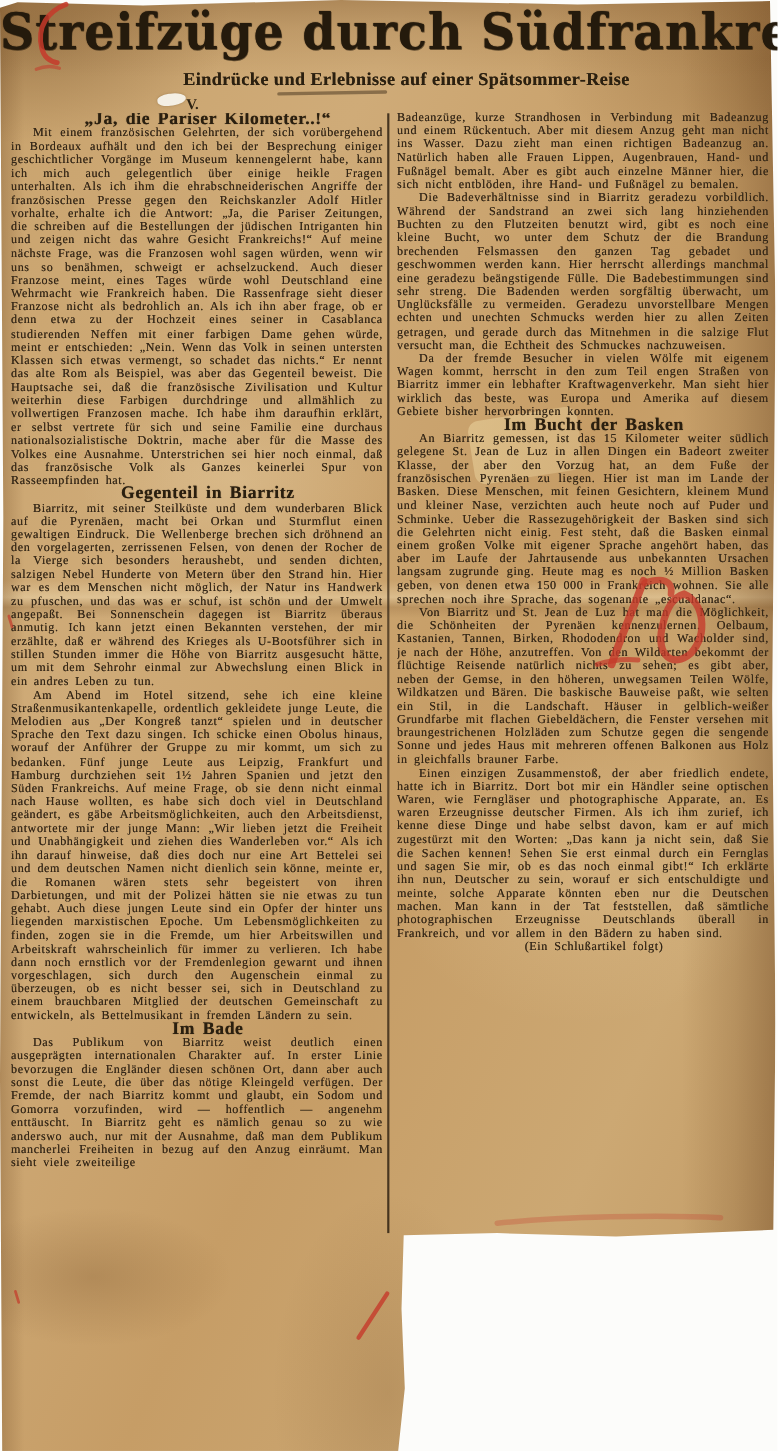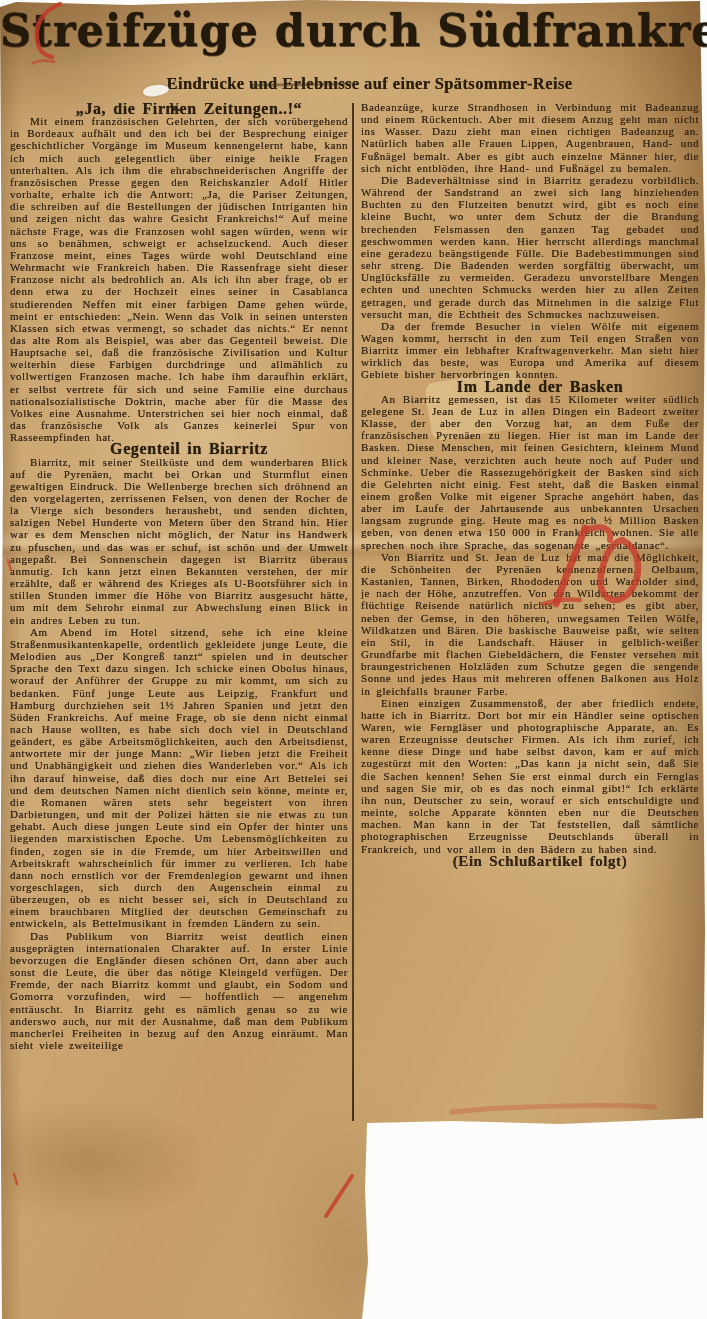--- a/index.html
+++ b/index.html
@@ -23,37 +23,37 @@
     clip-path:polygon(0px 7px,16px 2px,130px 5px,310px 0px,525px 4px,700px 1px,705px 280px,
       702px 640px,705px 930px,703px 1118px,560px 1124px,452px 1121px,367px 1123px,
       365px 1190px,368px 1262px,362px 1319px,2px 1319px,0px 980px,3px 470px);
     filter:drop-shadow(0 1px 2px rgba(60,40,20,.35));
   }
   
   .mast{position:absolute;left:0;top:0;width:707px;text-align:center;color:#201608;}
   .headline{margin-top:4px;font-family:"DejaVu Serif","Liberation Serif",serif;
     font-weight:bold;font-size:43px;line-height:52px;letter-spacing:1px;white-space:nowrap;
     transform:scaleY(1.06);color:#241a0c;text-shadow:0 0 1px rgba(30,20,8,.9),0.6px 0.6px 0 rgba(30,20,8,.55);}
-  .subtitle{margin-top:18px;font-weight:bold;font-size:16.5px;letter-spacing:.4px;color:#2b2010;
+  .subtitle{margin-top:6px;font-weight:bold;font-size:16.5px;letter-spacing:.4px;color:#2b2010;
     text-shadow:0 0 .6px rgba(35,24,10,.8);padding-left:32px;}
   .numeral{margin-top:5px;font-size:13.5px;font-weight:bold;color:#2e2313;
     width:350px;text-align:center;}
   
   .col{position:absolute;overflow:hidden;color:#33261704;color:#342718;
     font-size:11px;line-height:12.15px;text-align:justify;
     letter-spacing:.55px;word-spacing:2.4px;
     text-shadow:0 0 .5px rgba(48,34,16,.75);}
   #col-left{left:10px;top:103px;width:338px;height:1216px;}
   #col-right{left:361px;top:101px;width:338px;height:1022px;}
   .col p{margin:0;text-indent:20px;}
   .col p.noindent{text-indent:0;font-family:Liberation Serif, serif;}
   .sec-head{margin:7px 0 5px 0;text-align:center;font-weight:bold;font-size:16px;
     letter-spacing:.6px;color:#2a1f0f;text-shadow:0 0 .7px rgba(35,24,10,.85);text-indent:0;}
   .first-head{margin-top:0;}
-  .closing{margin-top:3px;text-align:center;font-weight:bold;font-size:15px;text-indent:0;}
+  .closing{margin-top:3px;text-align:center;font-weight:normal;font-size:11px;text-indent:0;}
   
   .colrule{position:absolute;left:352px;top:103px;width:2px;height:1018px;
     background:linear-gradient(to bottom,rgba(46,32,16,.85),rgba(46,32,16,.65) 60%,rgba(46,32,16,.85));}
   
   .chip{position:absolute;left:143px;top:85px;width:26px;height:11px;background:#f4efe4;
     border-radius:50% 60% 55% 50%;transform:rotate(-8deg);box-shadow:0 0 2px rgba(120,90,50,.5);}
   .smudge{position:absolute;left:252px;top:83px;width:100px;height:3px;
     background:rgba(52,36,18,.45);transform:rotate(-1deg);border-radius:2px;}
   .tapepatch{position:absolute;left:428px;top:376px;width:100px;height:58px;
     background:linear-gradient(120deg,rgba(235,212,158,.55),rgba(240,220,170,.30));
@@ -74,33 +74,34 @@
     <div class="subtitle">Eindrücke und Erlebnisse auf einer Spätsommer-Reise</div>
     <div class="numeral">V.</div>
   </div>
 
   <div class="chip"></div>
   <div class="smudge"></div>
 
   <div class="colrule"></div>
 
   <div class="col" id="col-left">
-    <p class="sec-head first-head">„Ja, die Firmen Zeitungen..!“</p>
+    <p class="sec-head first-head">„Ja, die Pariser Kilometer..!“</p>
     <p>Mit einem französischen Gelehrten, der sich vorübergehend in Bordeaux aufhält und den ich bei der Besprechung einiger geschichtlicher Vorgänge im Museum kennengelernt habe, kann ich mich auch gelegentlich über einige heikle Fragen unterhalten. Als ich ihm die ehrabschneiderischen Angriffe der französischen Presse gegen den Reichskanzler Adolf Hitler vorhalte, erhalte ich die Antwort: „Ja, die Pariser Zeitungen, die schreiben auf die Bestellungen der jüdischen Intriganten hin und zeigen nicht das wahre Gesicht Frankreichs!“ Auf meine nächste Frage, was die Franzosen wohl sagen würden, wenn wir uns so benähmen, schweigt er achselzuckend. Auch dieser Franzose meint, eines Tages würde wohl Deutschland eine Wehrmacht wie Frankreich haben. Die Rassenfrage sieht dieser Franzose nicht als bedrohlich an. Als ich ihn aber frage, ob er denn etwa zu der Hochzeit eines seiner in Casablanca studierenden Neffen mit einer farbigen Dame gehen würde, meint er entschieden: „Nein. Wenn das Volk in seinen untersten Klassen sich etwas vermengt, so schadet das nichts.“ Er nennt das alte Rom als Beispiel, was aber das Gegenteil beweist. Die Hauptsache sei, daß die französische Zivilisation und Kultur weiterhin diese Farbigen durchdringe und allmählich zu vollwertigen Franzosen mache. Ich habe ihm daraufhin erklärt, er selbst vertrete für sich und seine Familie eine durchaus nationalsozialistische Doktrin, mache aber für die Masse des Volkes eine Ausnahme. Unterstrichen sei hier noch einmal, daß das französische Volk als Ganzes keinerlei Spur von Rasseempfinden hat.</p>
     <p class="sec-head">Gegenteil in Biarritz</p>
     <p>Biarritz, mit seiner Steilküste und dem wunderbaren Blick auf die Pyrenäen, macht bei Orkan und Sturmflut einen gewaltigen Eindruck. Die Wellenberge brechen sich dröhnend an den vorgelagerten, zerrissenen Felsen, von denen der Rocher de la Vierge sich besonders heraushebt, und senden dichten, salzigen Nebel Hunderte von Metern über den Strand hin. Hier war es dem Menschen nicht möglich, der Natur ins Handwerk zu pfuschen, und das was er schuf, ist schön und der Umwelt angepaßt. Bei Sonnenschein dagegen ist Biarritz überaus anmutig. Ich kann jetzt einen Bekannten verstehen, der mir erzählte, daß er während des Krieges als U-Bootsführer sich in stillen Stunden immer die Höhe von Biarritz ausgesucht hätte, um mit dem Sehrohr einmal zur Abwechslung einen Blick in ein andres Leben zu tun.</p>
     <p>Am Abend im Hotel sitzend, sehe ich eine kleine Straßenmusikantenkapelle, ordentlich gekleidete junge Leute, die Melodien aus „Der Kongreß tanzt“ spielen und in deutscher Sprache den Text dazu singen. Ich schicke einen Obolus hinaus, worauf der Anführer der Gruppe zu mir kommt, um sich zu bedanken. Fünf junge Leute aus Leipzig, Frankfurt und Hamburg durchziehen seit 1½ Jahren Spanien und jetzt den Süden Frankreichs. Auf meine Frage, ob sie denn nicht einmal nach Hause wollten, es habe sich doch viel in Deutschland geändert, es gäbe Arbeitsmöglichkeiten, auch den Arbeitsdienst, antwortete mir der junge Mann: „Wir lieben jetzt die Freiheit und Unabhängigkeit und ziehen dies Wanderleben vor.“ Als ich ihn darauf hinweise, daß dies doch nur eine Art Bettelei sei und dem deutschen Namen nicht dienlich sein könne, meinte er, die Romanen wären stets sehr begeistert von ihren Darbietungen, und mit der Polizei hätten sie nie etwas zu tun gehabt. Auch diese jungen Leute sind ein Opfer der hinter uns liegenden marxistischen Epoche. Um Lebensmöglichkeiten zu finden, zogen sie in die Fremde, um hier Arbeitswillen und Arbeitskraft wahrscheinlich für immer zu verlieren. Ich habe dann noch ernstlich vor der Fremdenlegion gewarnt und ihnen vorgeschlagen, sich durch den Augenschein einmal zu überzeugen, ob es nicht besser sei, sich in Deutschland zu einem brauchbaren Mitglied der deutschen Gemeinschaft zu entwickeln, als Bettelmusikant in fremden Ländern zu sein.</p>
+    <p class="sec-head">Im Bade</p>
     <p>Das Publikum von Biarritz weist deutlich einen ausgeprägten internationalen Charakter auf. In erster Linie bevorzugen die Engländer diesen schönen Ort, dann aber auch sonst die Leute, die über das nötige Kleingeld verfügen. Der Fremde, der nach Biarritz kommt und glaubt, ein Sodom und Gomorra vorzufinden, wird — hoffentlich — angenehm enttäuscht. In Biarritz geht es nämlich genau so zu wie anderswo auch, nur mit der Ausnahme, daß man dem Publikum mancherlei Freiheiten in bezug auf den Anzug einräumt. Man sieht viele zweiteilige</p>
   </div>
 
   <div class="col" id="col-right">
     <p class="noindent">Badeanzüge, kurze Strandhosen in Verbindung mit Badeanzug und einem Rückentuch. Aber mit diesem Anzug geht man nicht ins Wasser. Dazu zieht man einen richtigen Badeanzug an. Natürlich haben alle Frauen Lippen, Augenbrauen, Hand- und Fußnägel bemalt. Aber es gibt auch einzelne Männer hier, die sich nicht entblöden, ihre Hand- und Fußnägel zu bemalen.</p>
     <p>Die Badeverhältnisse sind in Biarritz geradezu vorbildlich. Während der Sandstrand an zwei sich lang hinziehenden Buchten zu den Flutzeiten benutzt wird, gibt es noch eine kleine Bucht, wo unter dem Schutz der die Brandung brechenden Felsmassen den ganzen Tag gebadet und geschwommen werden kann. Hier herrscht allerdings manchmal eine geradezu beängstigende Fülle. Die Badebestimmungen sind sehr streng. Die Badenden werden sorgfältig überwacht, um Unglücksfälle zu vermeiden. Geradezu unvorstellbare Mengen echten und unechten Schmucks werden hier zu allen Zeiten getragen, und gerade durch das Mitnehmen in die salzige Flut versucht man, die Echtheit des Schmuckes nachzuweisen.</p>
     <p>Da der fremde Besucher in vielen Wölfe mit eigenem Wagen kommt, herrscht in den zum Teil engen Straßen von Biarritz immer ein lebhafter Kraftwagenverkehr. Man sieht hier wirklich das beste, was Europa und Amerika auf diesem Gebiete bisher hervorbringen konnten.</p>
-    <p class="sec-head">Im Lande der Basken</p>
+    <p class="sec-head">Im Bucht der Basken</p>
     <p>An Biarritz gemessen, ist das 15 Kilometer weiter südlich gelegene St. Jean de Luz in allen Dingen ein Badeort zweiter Klasse, der aber den Vorzug hat, an dem Fuße der französischen Pyrenäen zu liegen. Hier ist man im Lande der Basken. Diese Menschen, mit feinen Gesichtern, kleinem Mund und kleiner Nase, verzichten auch heute noch auf Puder und Schminke. Ueber die Rassezugehörigkeit der Basken sind sich die Gelehrten nicht einig. Fest steht, daß die Basken einmal einem großen Volke mit eigener Sprache angehört haben, das aber im Laufe der Jahrtausende aus unbekannten Ursachen langsam zugrunde ging. Heute mag es noch ½ Million Basken geben, von denen etwa 150 000 in Frankreich wohnen. Sie alle sprechen noch ihre Sprache, das sogenannte „escualdanac“.</p>
     <p>Von Biarritz und St. Jean de Luz hat man die Möglichkeit, die Schönheiten der Pyrenäen kennenzulernen. Oelbaum, Kastanien, Tannen, Birken, Rhododendron und Wacholder sind, je nach der Höhe, anzutreffen. Von den Wildarten bekommt der flüchtige Reisende natürlich nichts zu sehen; es gibt aber, neben der Gemse, in den höheren, unwegsamen Teilen Wölfe, Wildkatzen und Bären. Die baskische Bauweise paßt, wie selten ein Stil, in die Landschaft. Häuser in gelblich-weißer Grundfarbe mit flachen Giebeldächern, die Fenster versehen mit braungestrichenen Holzläden zum Schutze gegen die sengende Sonne und jedes Haus mit mehreren offenen Balkonen aus Holz in gleichfalls brauner Farbe.</p>
     <p>Einen einzigen Zusammenstoß, der aber friedlich endete, hatte ich in Biarritz. Dort bot mir ein Händler seine optischen Waren, wie Ferngläser und photographische Apparate, an. Es waren Erzeugnisse deutscher Firmen. Als ich ihm zurief, ich kenne diese Dinge und habe selbst davon, kam er auf mich zugestürzt mit den Worten: „Das kann ja nicht sein, daß Sie die Sachen kennen! Sehen Sie erst einmal durch ein Fernglas und sagen Sie mir, ob es das noch einmal gibt!“ Ich erklärte ihn nun, Deutscher zu sein, worauf er sich entschuldigte und meinte, solche Apparate könnten eben nur die Deutschen machen. Man kann in der Tat feststellen, daß sämtliche photographischen Erzeugnisse Deutschlands überall in Frankreich, und vor allem in den Bädern zu haben sind.</p>
     <p class="closing">(Ein Schlußartikel folgt)</p>
   </div>
 
   <svg class="marks" width="707" height="1319" viewBox="0 0 707 1319">
 
     <path d="M60,4 C44,10 33,24 38,44 C40,52 46,56 52,57" fill="none" stroke="#c5392a" stroke-width="4.5" stroke-linecap="round" opacity="0.85"></path>
     <path d="M33,63 C40,60 48,60 54,62" fill="none" stroke="#c5392a" stroke-width="3" stroke-linecap="round" opacity="0.55"></path>

